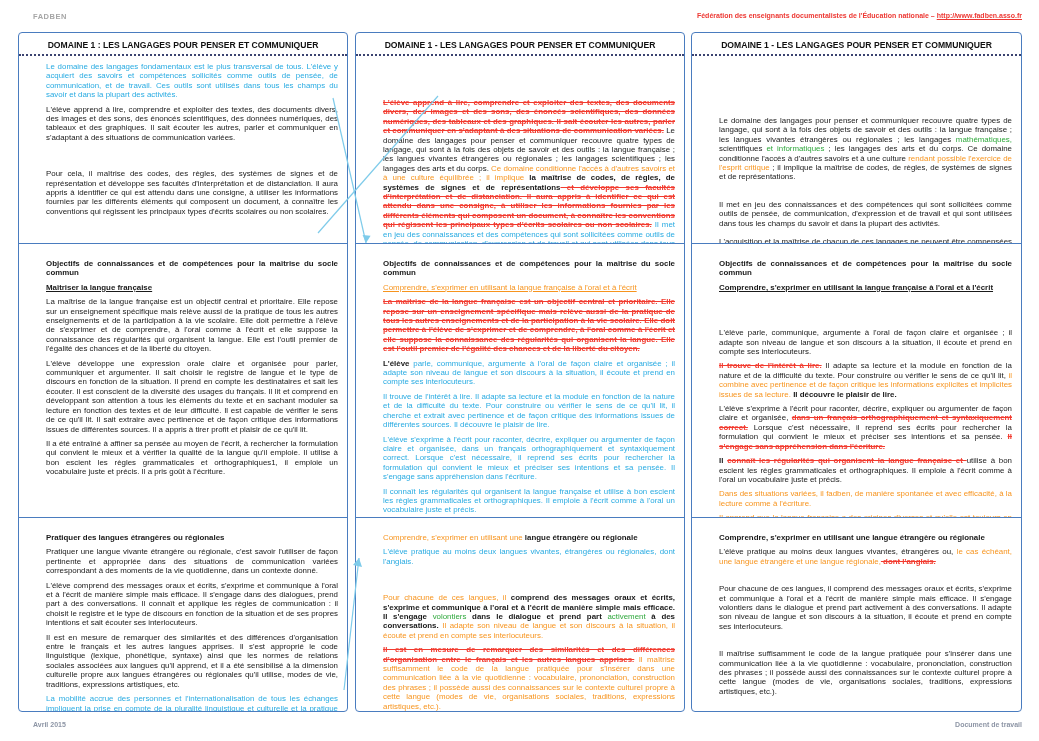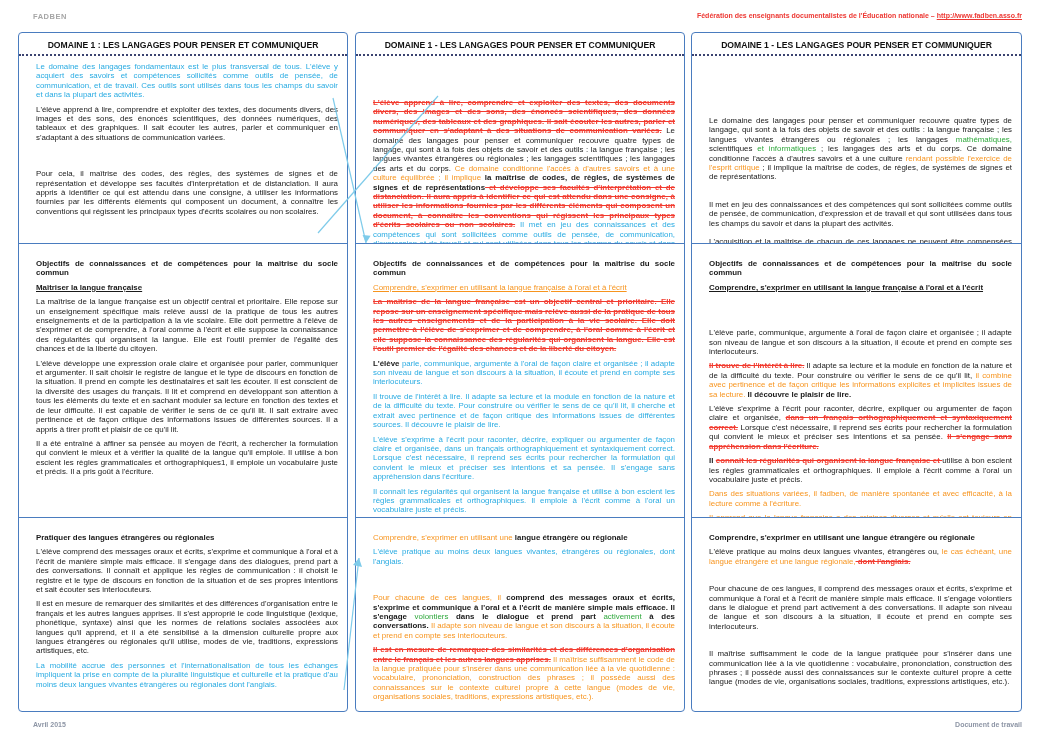--- a/index.html
+++ b/index.html
@@ -27,21 +27,21 @@
 
   .box-title { font-size:8.6px; font-weight:bold; color:#111; text-align:center;
                padding:7px 6px 4px 6px; border-bottom:2px dotted #3b4370; margin:0 0; }
 
   .box-section { padding:6px 9px 4px 9px; overflow:hidden; }
   .sec-1 { height:188px; border-bottom:1.5px solid #4a7cbf; }
   .sec-2 { height:274px; border-bottom:1.5px solid #4a7cbf; }
   .sec-3 { flex:1; }
 
   .para { font-size:7.9px; line-height:9.4px; text-align:justify; color:#1a1a1a;
-          margin:0 0 5px 8px; }
+          margin:0 0 5px 18px; }
 
   
   .run-n      { color:#1a1a1a; }
   .run-b      { color:#1a1a1a; font-weight:bold; }
   .run-bu     { color:#1a1a1a; font-weight:bold; text-decoration:underline; }
   .run-blue   { color:#29abe2; }
   .run-strike { color:#f23b2f; text-decoration:line-through; font-weight:bold; }
   .run-orange { color:#f7941e; }
   .run-orange-u { color:#f7941e; text-decoration:underline; }
   .run-green  { color:#2fa83c; }
@@ -68,20 +68,21 @@
       </div>
     <div class="box-section sec-2">
         <p class="para" style="margin-top: 9px;"><span class="run-b">Objectifs de connaissances et de compétences pour la maîtrise du socle commun</span></p>
         <p class="para"><span class="run-bu">Maîtriser la langue française</span></p>
         <p class="para"><span class="run-n">La maîtrise de la langue française est un objectif central et prioritaire. Elle repose sur un enseignement spécifique mais relève aussi de la pratique de tous les autres enseignements et de la participation à la vie scolaire. Elle doit permettre à l'élève de s'exprimer et de comprendre, à l'oral comme à l'écrit et elle suppose la connaissance des régularités qui organisent la langue. Elle est l'outil premier de l'égalité des chances et de la liberté du citoyen.</span></p>
         <p class="para"><span class="run-n">L'élève développe une expression orale claire et organisée pour parler, communiquer et argumenter. Il sait choisir le registre de langue et le type de discours en fonction de la situation. Il prend en compte les destinataires et sait les écouter. Il est conscient de la diversité des usages du français. Il lit et comprend en développant son attention à tous les éléments du texte et en sachant moduler sa lecture en fonction des textes et de leur difficulté. Il est capable de vérifier le sens de ce qu'il lit. Il sait extraire avec pertinence et de façon critique des informations issues de différentes sources. Il a appris à tirer profit et plaisir de ce qu'il lit.</span></p>
         <p class="para"><span class="run-n">Il a été entraîné à affiner sa pensée au moyen de l'écrit, à rechercher la formulation qui convient le mieux et à vérifier la qualité de la langue qu'il emploie. Il utilise à bon escient les règles grammaticales et orthographiques1, il emploie un vocabulaire juste et précis. Il a pris goût à l'écriture.</span></p>
       </div>
     <div class="box-section sec-3">
         <p class="para" style="margin-top: 9px;"><span class="run-b">Pratiquer des langues étrangères ou régionales</span></p>
+        <p class="para"><span class="run-n">Pratiquer une langue vivante étrangère ou régionale, c'est savoir l'utiliser de façon pertinente et appropriée dans des situations de communication variées correspondant à des moments de la vie quotidienne, dans un contexte donné.</span></p>
         <p class="para"><span class="run-n">L'élève comprend des messages oraux et écrits, s'exprime et communique à l'oral et à l'écrit de manière simple mais efficace. Il s'engage dans des dialogues, prend part à des conversations. Il connaît et applique les règles de communication : il choisit le registre et le type de discours en fonction de la situation et de ses propres intentions et sait écouter ses interlocuteurs.</span></p>
         <p class="para"><span class="run-n">Il est en mesure de remarquer des similarités et des différences d'organisation entre le français et les autres langues apprises. Il s'est approprié le code linguistique (lexique, phonétique, syntaxe) ainsi que les normes de relations sociales associées aux langues qu'il apprend, et il a été sensibilisé à la dimension culturelle propre aux langues étrangères ou régionales qu'il utilise, modes de vie, traditions, expressions artistiques, etc.</span></p>
         <p class="para"><span class="run-blue">La mobilité accrue des personnes et l'internationalisation de tous les échanges impliquent la prise en compte de la pluralité linguistique et culturelle et la pratique d'au moins deux langues vivantes étrangères ou régionales dont l'anglais.</span></p>
       </div>
   </div>
 
   <div class="doc-box box-2">
     <div class="box-title">DOMAINE 1 - LES LANGAGES POUR PENSER ET COMMUNIQUER</div>
     <div class="box-section sec-1">
         <p class="para" style="margin-top: 36px;"><span class="run-strike">L'élève apprend à lire, comprendre et exploiter des textes, des documents divers, des images et des sons, des énoncés scientifiques, des données numériques, des tableaux et des graphiques. Il sait écouter les autres, parler et communiquer en s'adaptant à des situations de communication variées.</span><span class="run-n"> Le domaine des langages pour penser et communiquer recouvre quatre types de langage, qui sont à la fois des objets de savoir et des outils : la langue française ; les langues vivantes étrangères ou régionales ; les langages scientifiques ; les langages des arts et du corps.</span><span class="run-orange"> Ce domaine conditionne l'accès à d'autres savoirs et à une culture équilibrée ; il implique</span><span class="run-b"> la maîtrise de codes, de règles, de systèmes de signes et de représentations</span><span class="run-strike"> et développe ses facultés d'interprétation et de distanciation. Il aura appris à identifier ce qui est attendu dans une consigne, à utiliser les informations fournies par les différents éléments qui composent un document, à connaître les conventions qui régissent les principaux types d'écrits scolaires ou non scolaires.</span><span class="run-blue"> Il met en jeu des connaissances et des compétences qui sont sollicitées comme outils de pensée, de communication, d'expression et de travail et qui sont utilisées dans tous les champs du savoir et dans la plupart des activités.</span></p>

